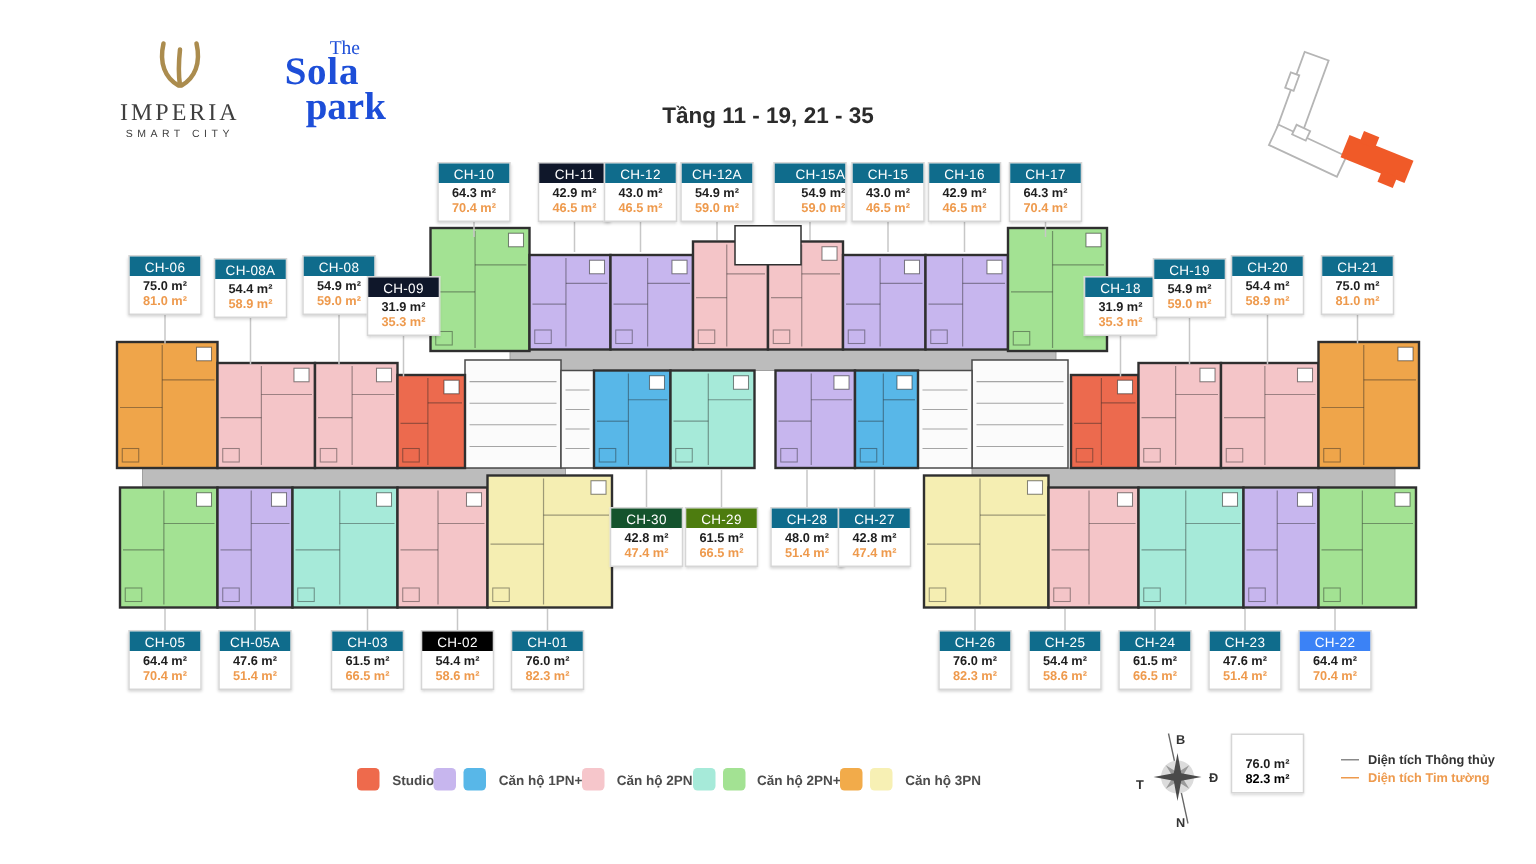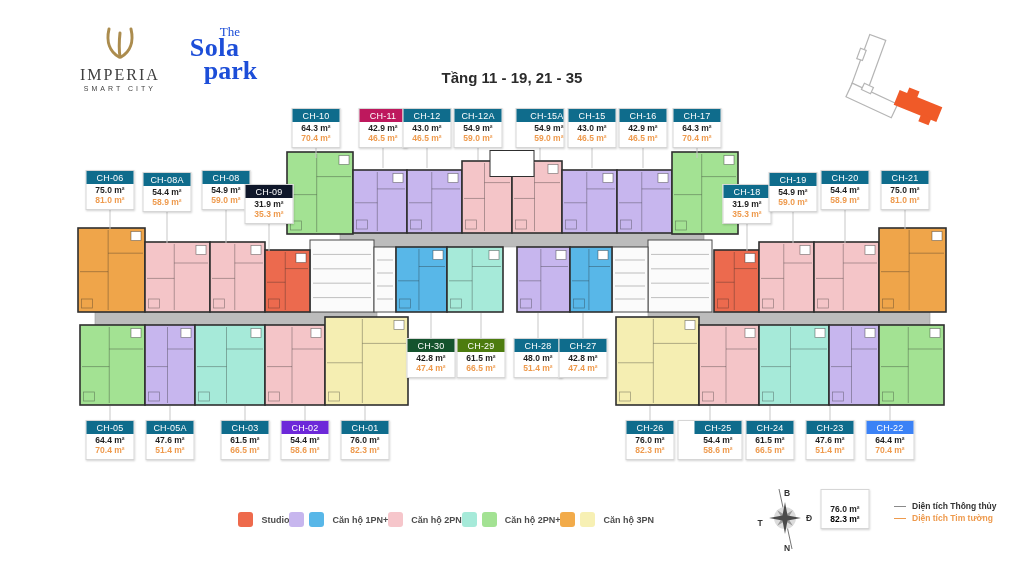--- a/index.html
+++ b/index.html
@@ -324,21 +324,21 @@
       <text x="787" y="551" font-size="8.5" font-weight="bold" fill="#333" text-anchor="middle" font-family="&quot;Liberation Sans&quot;,sans-serif">N</text>
     </svg>
 
   <div id="labels">
       <div class="unit-label" style="left: 316px; top: 108px;">
         <div class="ul-head" style="background:#0f6c8c">CH-10</div>
         <div class="ul-a1">64.3 m²</div>
         <div class="ul-a2" style="color:#ee9a4d">70.4 m²</div>
       </div>
       <div class="unit-label" style="left: 383px; top: 108px;">
-        <div class="ul-head" style="background:#be185d">CH-11</div>
+        <div class="ul-head" style="background:#0f172a">CH-11</div>
         <div class="ul-a1">42.9 m²</div>
         <div class="ul-a2" style="color:#ee9a4d">46.5 m²</div>
       </div>
       <div class="unit-label" style="left: 427px; top: 108px;">
         <div class="ul-head" style="background:#0f6c8c">CH-12</div>
         <div class="ul-a1">43.0 m²</div>
         <div class="ul-a2" style="color:#ee9a4d">46.5 m²</div>
       </div>
       <div class="unit-label" style="left: 478px; top: 108px;">
         <div class="ul-head" style="background:#0f6c8c">CH-12A</div>
@@ -434,35 +434,35 @@
         <div class="ul-head" style="background:#0f6c8c">CH-05A</div>
         <div class="ul-a1">47.6 m²</div>
         <div class="ul-a2" style="color:#ee9a4d">51.4 m²</div>
       </div>
       <div class="unit-label" style="left: 245px; top: 420px;">
         <div class="ul-head" style="background:#0f6c8c">CH-03</div>
         <div class="ul-a1">61.5 m²</div>
         <div class="ul-a2" style="color:#ee9a4d">66.5 m²</div>
       </div>
       <div class="unit-label" style="left: 305px; top: 420px;">
-        <div class="ul-head" style="background:#6d28d9">CH-02</div>
+        <div class="ul-head" style="background:#000000">CH-02</div>
         <div class="ul-a1">54.4 m²</div>
         <div class="ul-a2" style="color:#ee9a4d">58.6 m²</div>
       </div>
       <div class="unit-label" style="left: 365px; top: 420px;">
         <div class="ul-head" style="background:#0f6c8c">CH-01</div>
         <div class="ul-a1">76.0 m²</div>
         <div class="ul-a2" style="color:#ee9a4d">82.3 m²</div>
       </div>
       <div class="unit-label" style="left: 650px; top: 420px;">
         <div class="ul-head" style="background:#0f6c8c">CH-26</div>
         <div class="ul-a1">76.0 m²</div>
         <div class="ul-a2" style="color:#ee9a4d">82.3 m²</div>
       </div>
-      <div class="unit-label" style="left: 710px; top: 420px; padding-left: 16px;">
+      <div class="unit-label" style="left: 710px; top: 420px;">
         <div class="ul-head" style="background:#0f6c8c">CH-25</div>
         <div class="ul-a1">54.4 m²</div>
         <div class="ul-a2" style="color:#ee9a4d">58.6 m²</div>
       </div>
       <div class="unit-label" style="left: 770px; top: 420px;">
         <div class="ul-head" style="background:#0f6c8c">CH-24</div>
         <div class="ul-a1">61.5 m²</div>
         <div class="ul-a2" style="color:#ee9a4d">66.5 m²</div>
       </div>
       <div class="unit-label" style="left: 830px; top: 420px;">

